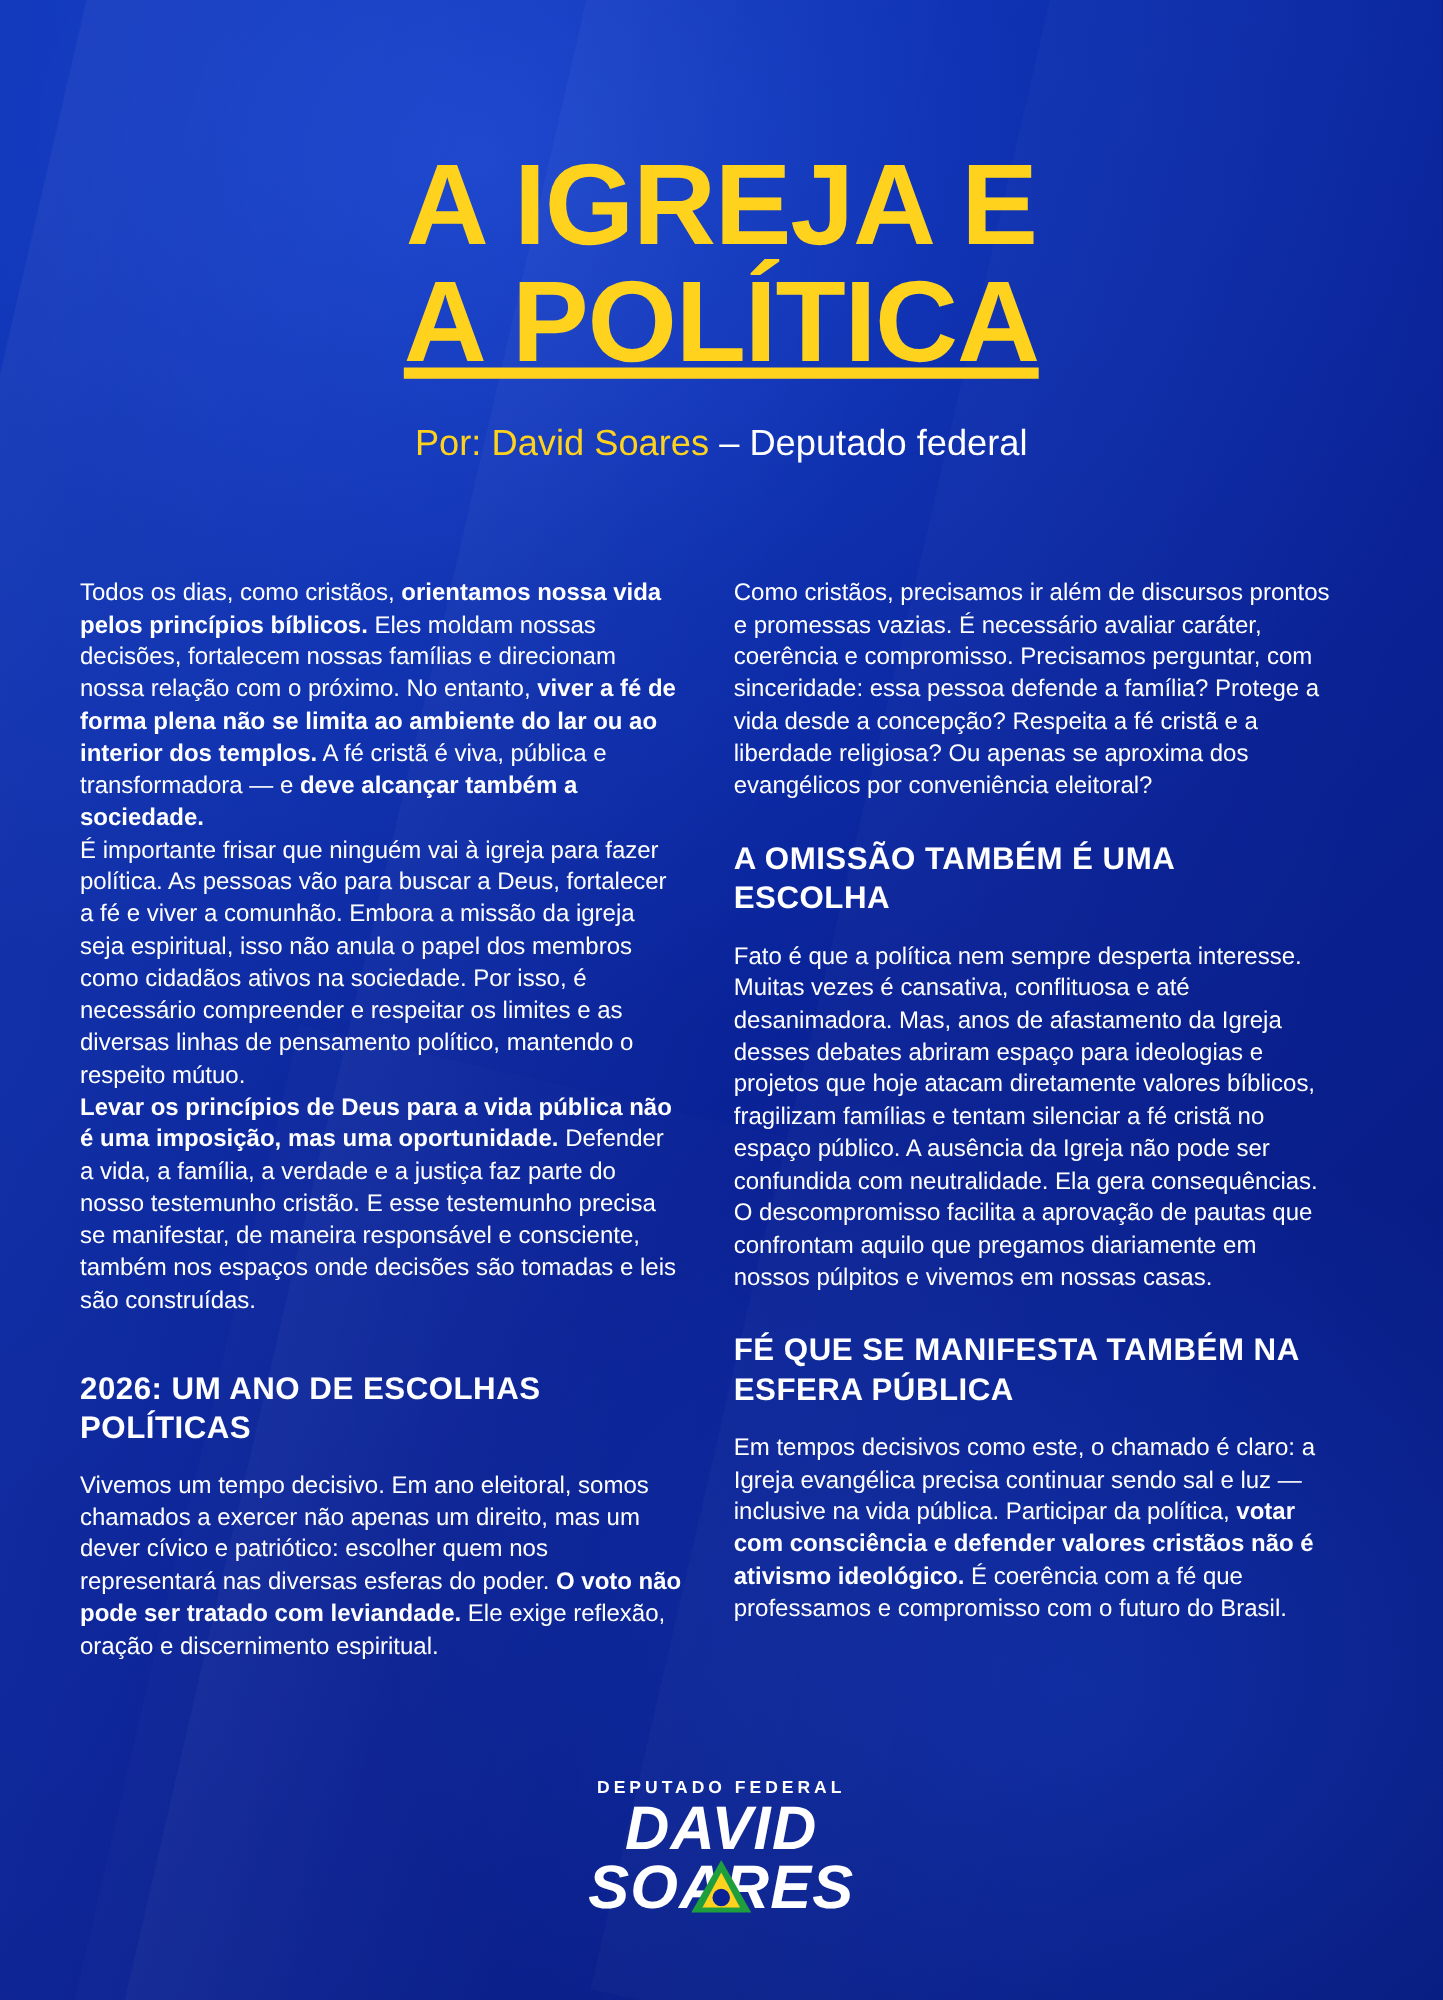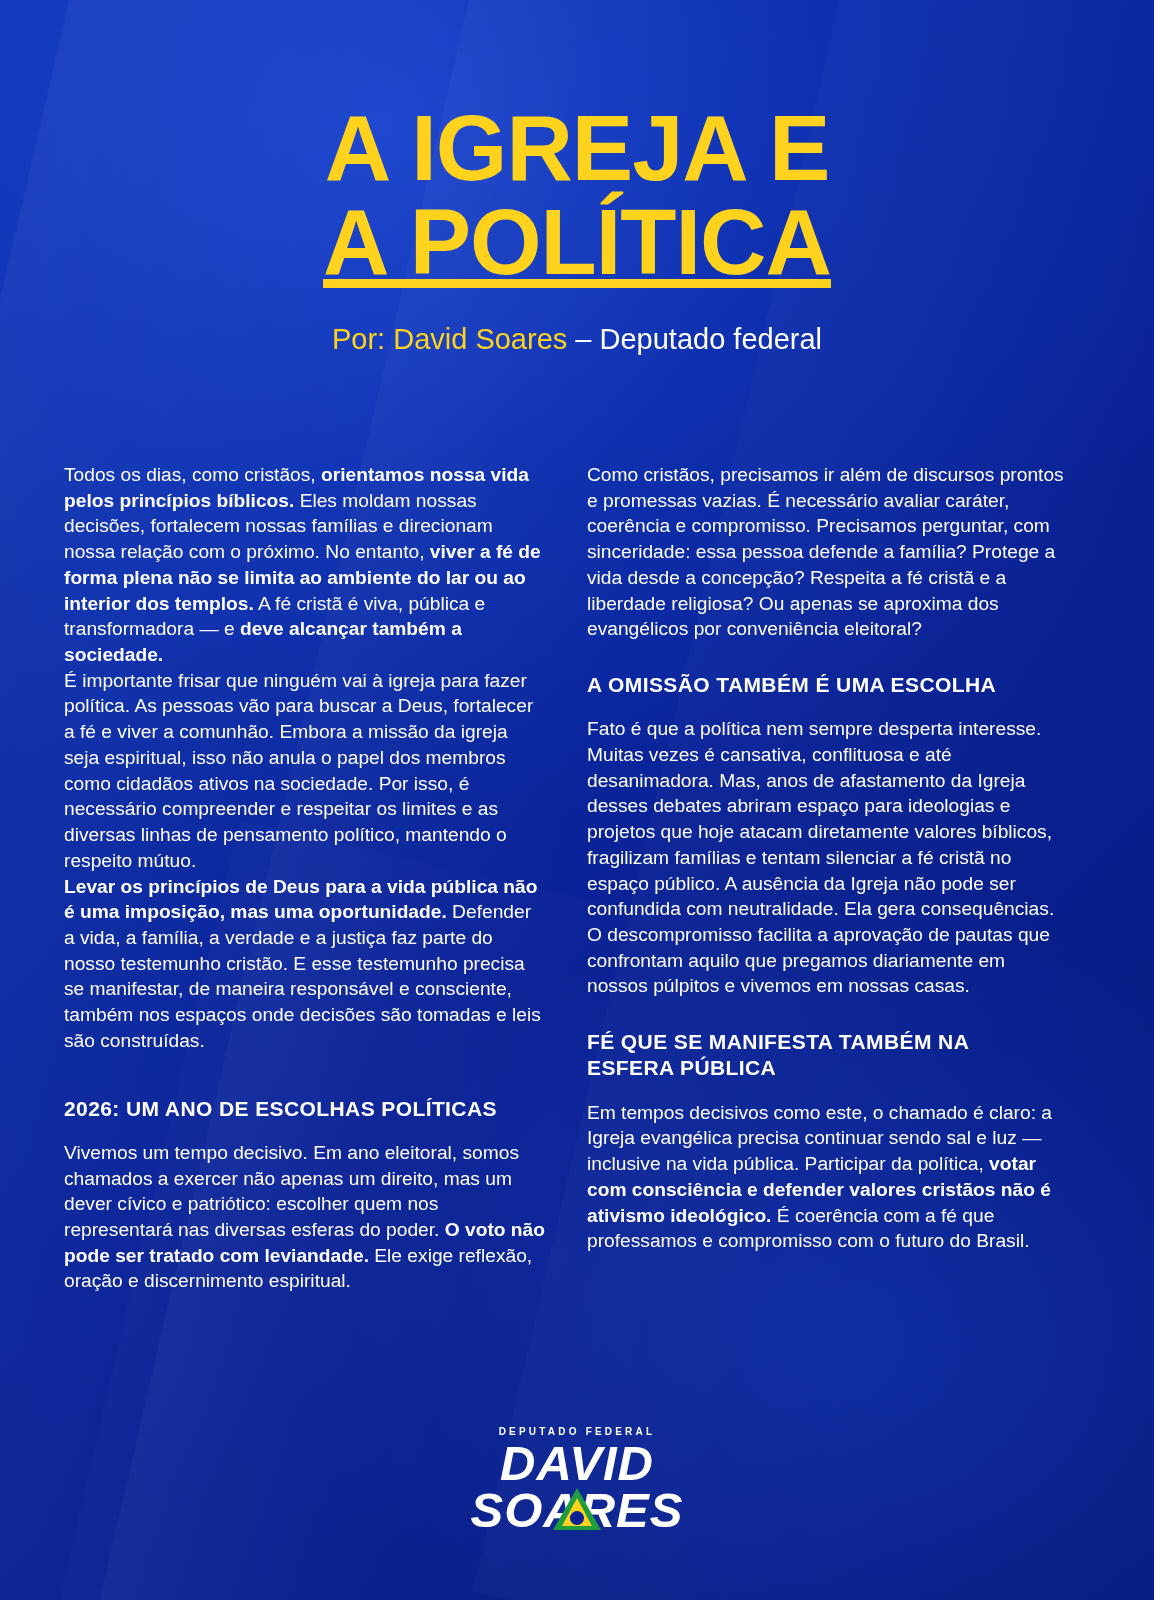--- a/index.html
+++ b/index.html
@@ -46,21 +46,21 @@
   }
   .ray.r1 { width: 540px; height: 1900px; left: 120px;  top: -220px; transform: rotate(13deg); }
   .ray.r2 { width: 300px; height: 1900px; left: 520px;  top: -220px; transform: rotate(13deg); opacity: .7;}
   .ray.r3 { width: 420px; height: 1900px; left: 900px;  top: -260px; transform: rotate(13deg); opacity: .5;}
   .ray.r4 { width: 260px; height: 1900px; left: -60px;  top: -180px; transform: rotate(13deg); opacity: .5;}
   .ray.r5 { width: 700px; height: 1200px; left: 240px;  top: 820px;  transform: rotate(13deg); opacity: .35;}
 
   
   .header {
     position: absolute;
-    top: 104px;
+    top: 120px;
     left: 0;
     width: 100%;
     text-align: center;
   }
   .title {
     color: #ffd21e;
     font-weight: 800;
     font-size: 92px;
     line-height: 0.96;
     letter-spacing: -1px;
@@ -94,39 +94,39 @@
   }
   p.para + p.para { margin-top: 0px; }
   p.para b { font-weight: 700; }
 
   .gap-sm { height: 18px; }
   .gap-md { height: 30px; }
   .gap-lg { height: 42px; }
 
   h2.section {
     color: #ffffff;
-    font-size: 21px;
+    font-size: 25px;
     font-weight: 800;
     letter-spacing: 0.4px;
     margin: 0;
     line-height: 1.25;
     text-transform: uppercase;
   }
 
   
   .logo {
     position: absolute;
     left: 0;
     width: 100%;
     bottom: 66px;
     text-align: center;
     color: #ffffff;
   }
   .logo .kicker {
-    font-size: 10px;
+    font-size: 14px;
     font-weight: 800;
     letter-spacing: 3.2px;
     margin-bottom: 4px;
   }
   .logo .name {
     font-size: 49px;
     font-weight: 800;
     letter-spacing: 1px;
     line-height: 0.92;
     font-style: italic;

